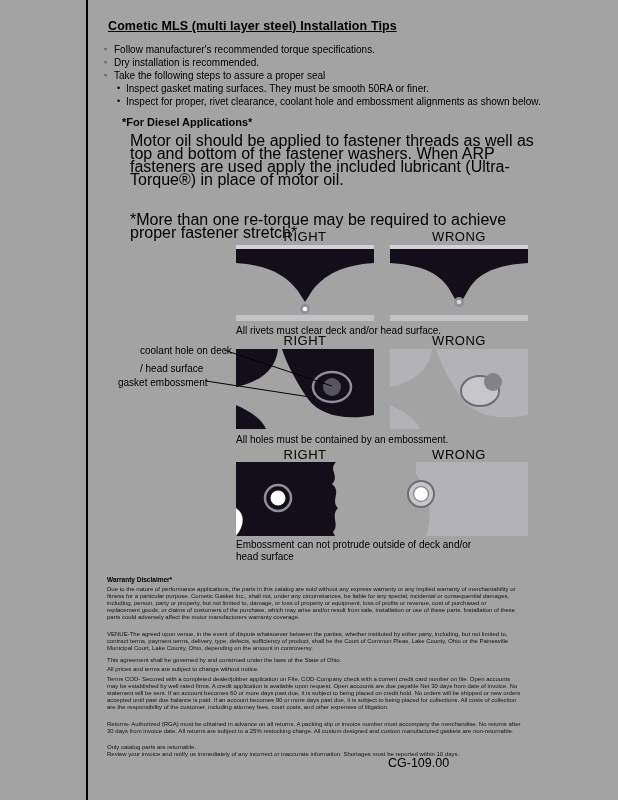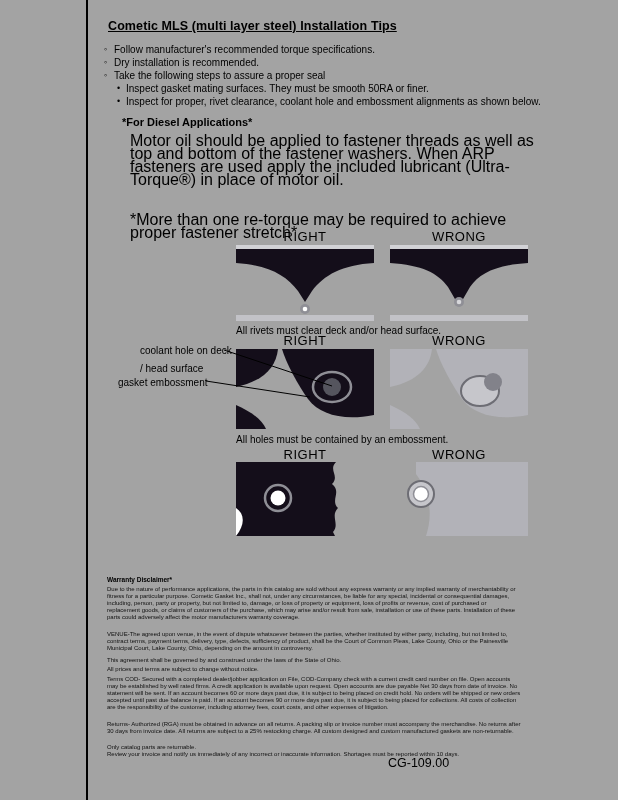--- a/index.html
+++ b/index.html
@@ -154,20 +154,21 @@
       <circle cx="42" cy="36" r="7.5" fill="#ffffff"></circle>
     </svg>
   </div>
   <div class="fig-panel r3p colR">
     <svg width="138" height="74" viewBox="0 0 138 74">
       <path d="M26,0 H138 V74 H36 C42,56 42,34 26,12 Z" fill="#b2b2b8"></path>
       <circle cx="31" cy="32" r="13" fill="#c6c6cb" stroke="#6d6d74" stroke-width="2"></circle>
       <circle cx="31" cy="32" r="7.5" fill="#ffffff" stroke="#8f8f96" stroke-width="1.5"></circle>
     </svg>
   </div>
+  <div class="caption cap3">Embossment can not protrude outside of deck and/or head surface</div>
 
   <div class="warr-h">Warranty Disclaimer*</div>
   <div class="warr w1">Due to the nature of performance applications, the parts in this catalog are sold without any express warranty or any implied warranty of merchantability or fitness for a particular purpose.  Cometic Gasket Inc., shall not, under any circumstances, be liable for any special, incidental or consequential damages, including, person, party or property, but not limited to, damage, or loss of property or equipment, loss of profits or revenue, cost of purchased or replacement goods, or claims of customers of the purchase, which may arise and/or result from sale, installation or use of these parts.  Installation of these parts could adversely affect the motor manufacturers warranty coverage.</div>
   <div class="warr w2">VENUE-The agreed upon venue, in the event of dispute whatsoever between the parties, whether instituted by either party, including, but not limited to, contract terms, payment terms, delivery, type, defects, sufficiency of product, shall be the Court of Common Pleas, Lake County, Ohio or the Painesville Municipal Court, Lake County, Ohio, depending on the amount in controversy.</div>
   <div class="warr w3">This agreement shall be governed by and construed under the laws of the State of Ohio.</div>
   <div class="warr w4">All prices and terms are subject to change without notice.</div>
   <div class="warr w5">Terms COD- Secured with a completed dealer/jobber application on File, COD-Company check with a current credit card number on file.  Open accounts may be established by well rated firms.  A credit application is available upon request.  Open accounts are due payable Net 30 days from date of invoice.  No statement will be sent.  If an account becomes 60 or more days past due, it is subject to being placed on credit hold.  No orders will be shipped or new orders accepted until past due balance is paid.  If an account becomes 90 or more days past due, it is subject to being placed for collections.  All costs of collection are the responsibility of the customer, including attorney fees, court costs, and other expenses of litigation.</div>
   <div class="warr w6">Returns- Authorized (RGA) must be obtained in advance on all returns.  A packing slip or invoice number must accompany the merchandise.  No returns after 30 days from invoice date.  All returns are subject to a 25% restocking charge.  All custom designed and custom manufactured gaskets are non-returnable.</div>
   <div class="warr w7">Only catalog parts are returnable.</div>
   <div class="warr w8">Review your invoice and notify us immediately of any incorrect or inaccurate information.  Shortages must be reported within 10 days.</div>

